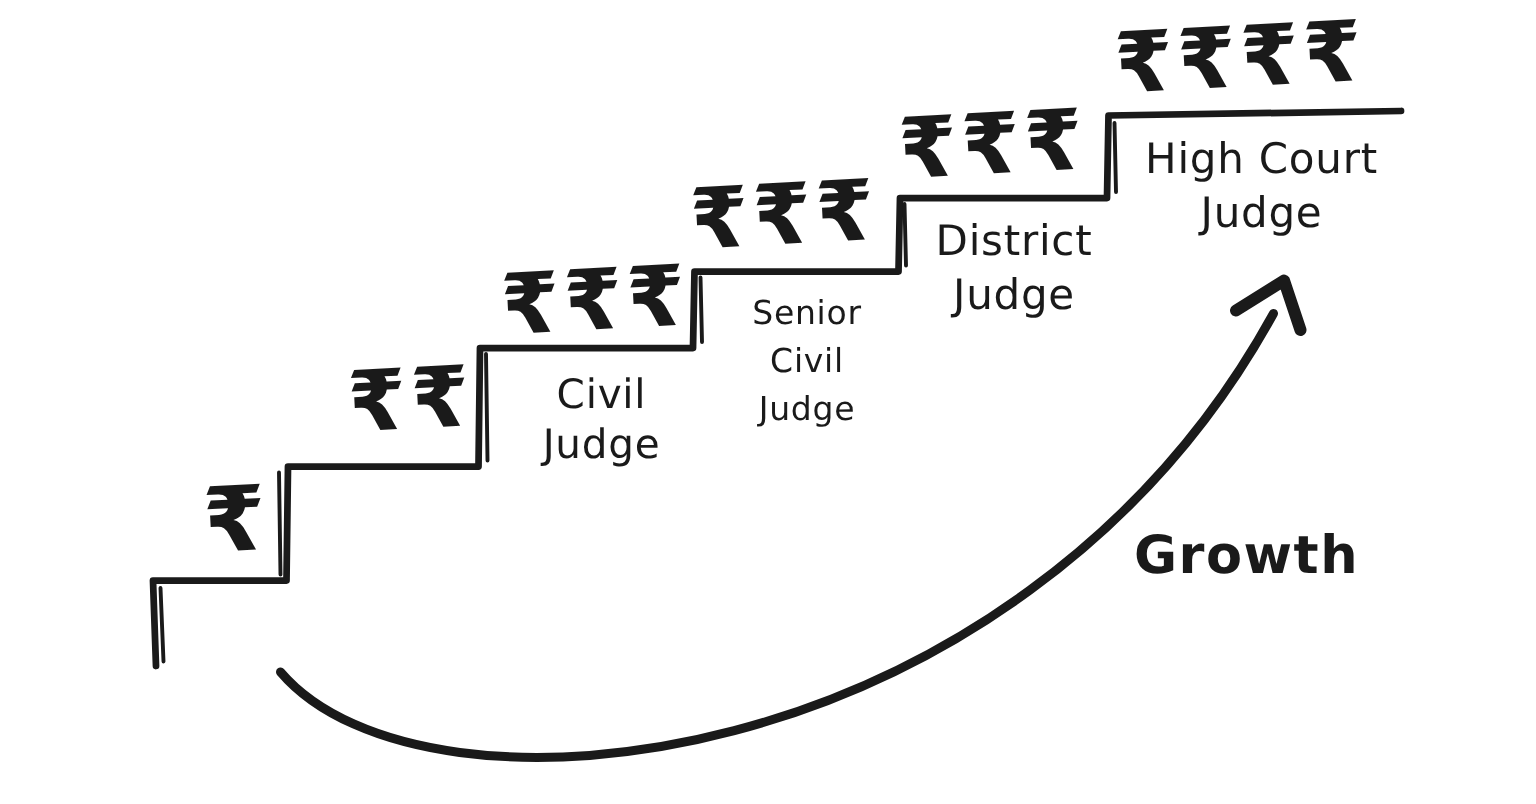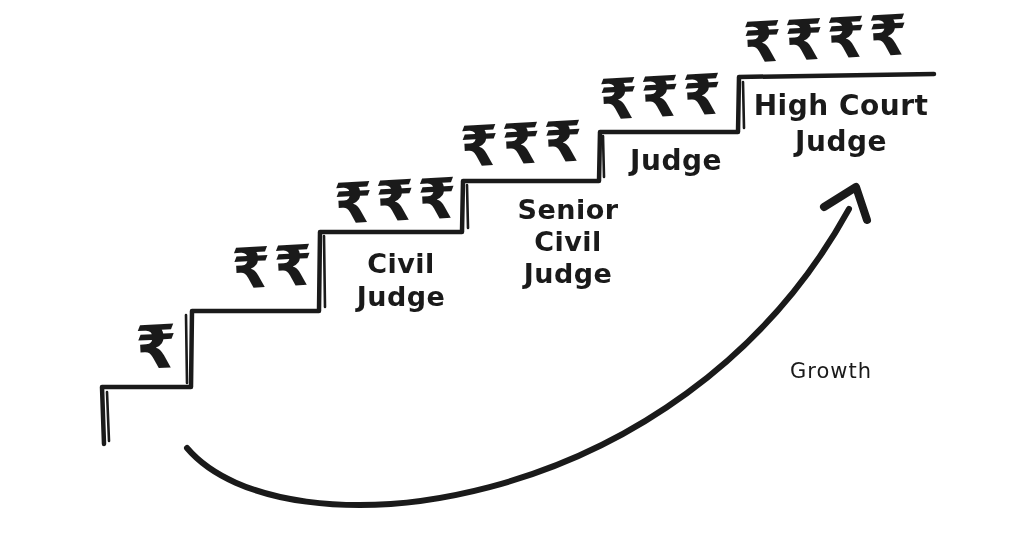--- a/index.html
+++ b/index.html
@@ -25,33 +25,33 @@
     font-size: 56px;
     letter-spacing: 3px;
     white-space: nowrap;
     color: var(--ink, #1a1a1a);
   }
   .rupees.single { font-size: 60px; }
   .step-label {
     position: absolute;
     transform: translateX(-50%);
     text-align: center;
-    font-weight: bold;
+    font-weight: normal;
     font-size: 27px;
     line-height: 33px;
     letter-spacing: 0.5px;
     white-space: nowrap;
     color: var(--ink, #1a1a1a);
   }
   .step-label.wide { font-size: 28px; line-height: 36px; }
   .growth-label {
     position: absolute;
     transform: translate(-50%, -50%);
-    font-weight: normal;
-    font-size: 21px;
+    font-weight: bold;
+    font-size: 35px;
     letter-spacing: 1px;
     white-space: nowrap;
     color: var(--ink, #1a1a1a);
   }
 </style>
 </head>
 <body style="--ink: #1a1a1a; --bg: #ffffff;">
 
 <div class="canvas">
 
@@ -74,27 +74,28 @@
   <div class="rupees" style="left:827px; top:39px;">₹₹₹₹</div>
 
   <div class="step-label" style="left:264px; top:318px;">
   </div>
 
   <div class="step-label" style="left:401px; top:247px;">
     <div>Civil</div>
     <div>Judge</div>
   </div>
 
-  <div class="step-label" style="left:568px; top:194px; font-size:27px; line-height:32px;">
+  <div class="step-label" style="left:538px; top:194px; font-size:22px; line-height:32px;">
     <div>Senior</div>
     <div>Civil</div>
     <div>Judge</div>
   </div>
 
   <div class="step-label wide" style="left:676px; top:143px;">
+    <div>District</div>
     <div>Judge</div>
   </div>
 
   <div class="step-label wide" style="left:841px; top:88px;">
     <div>High Court</div>
     <div>Judge</div>
   </div>
 
   <div class="growth-label" style="left:831px; top:371px;">Growth</div>
 

